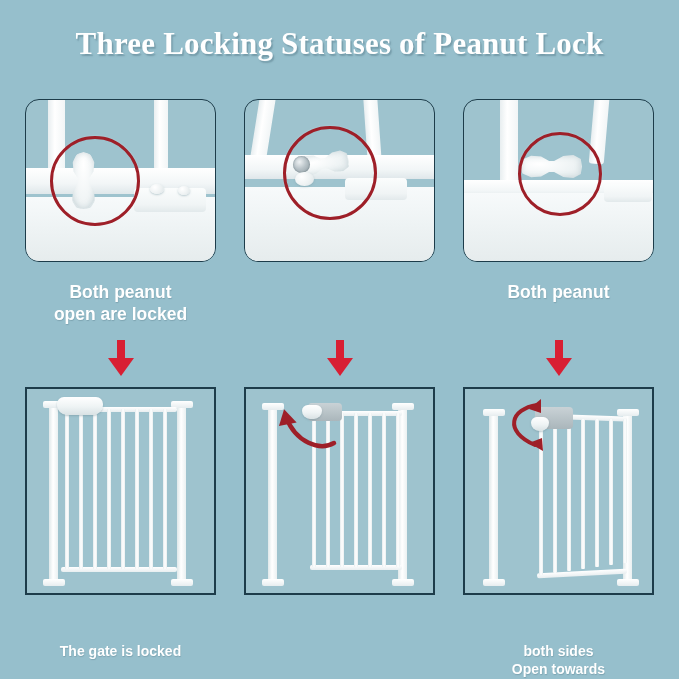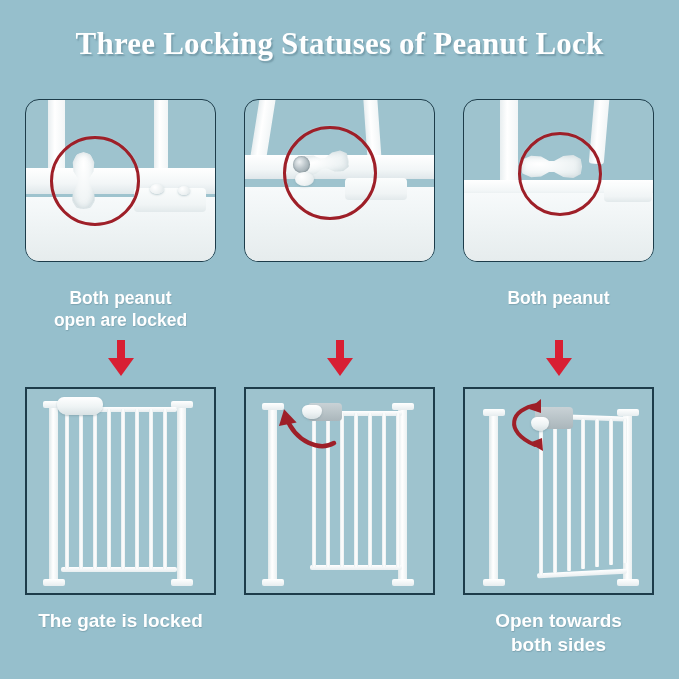--- a/index.html
+++ b/index.html
@@ -125,32 +125,32 @@
 
   
   .red-circle {
     position: absolute;
     border: 3.5px solid #9e1f28;
     border-radius: 50%;
     box-shadow: 0 0 2px rgba(255,255,255,0.35);
   }
 
   
-  .row-caption-top { top: 287px; }
+  .row-caption-top { top: 281px; }
   .row-caption-bottom { top: 609px; }
   .caption {
     width: 191px;
     text-align: center;
     font-size: 17.5px;
     font-weight: bold;
     line-height: 1.28;
     color: #ffffff;
     text-shadow: 0.5px 1px 1px rgba(95,130,145,0.45);
   }
-  .caption-bottom { font-size: 19px; }
+  .caption-bottom { font-size: 14px; margin-top: 34px; }
 
   
   .row-arrows { top: 340px; }
   .arrow-cell {
     width: 191px;
     display: flex;
     justify-content: center;
   }
   .arrow-down { position: relative; width: 26px; height: 36px; }
   .arrow-stem {
@@ -369,16 +369,16 @@
     </svg>
   </div>
 </div>
 
 <div class="row row-caption-bottom">
   <div class="caption caption-bottom">
     <div>The gate is locked</div>
     <div></div>
   </div>
   <div class="caption caption-bottom">
+    <div>both sides</div>
     <div>Open towards</div>
-    <div>both sides</div>
   </div>
 </div>
 
 </body></html>

